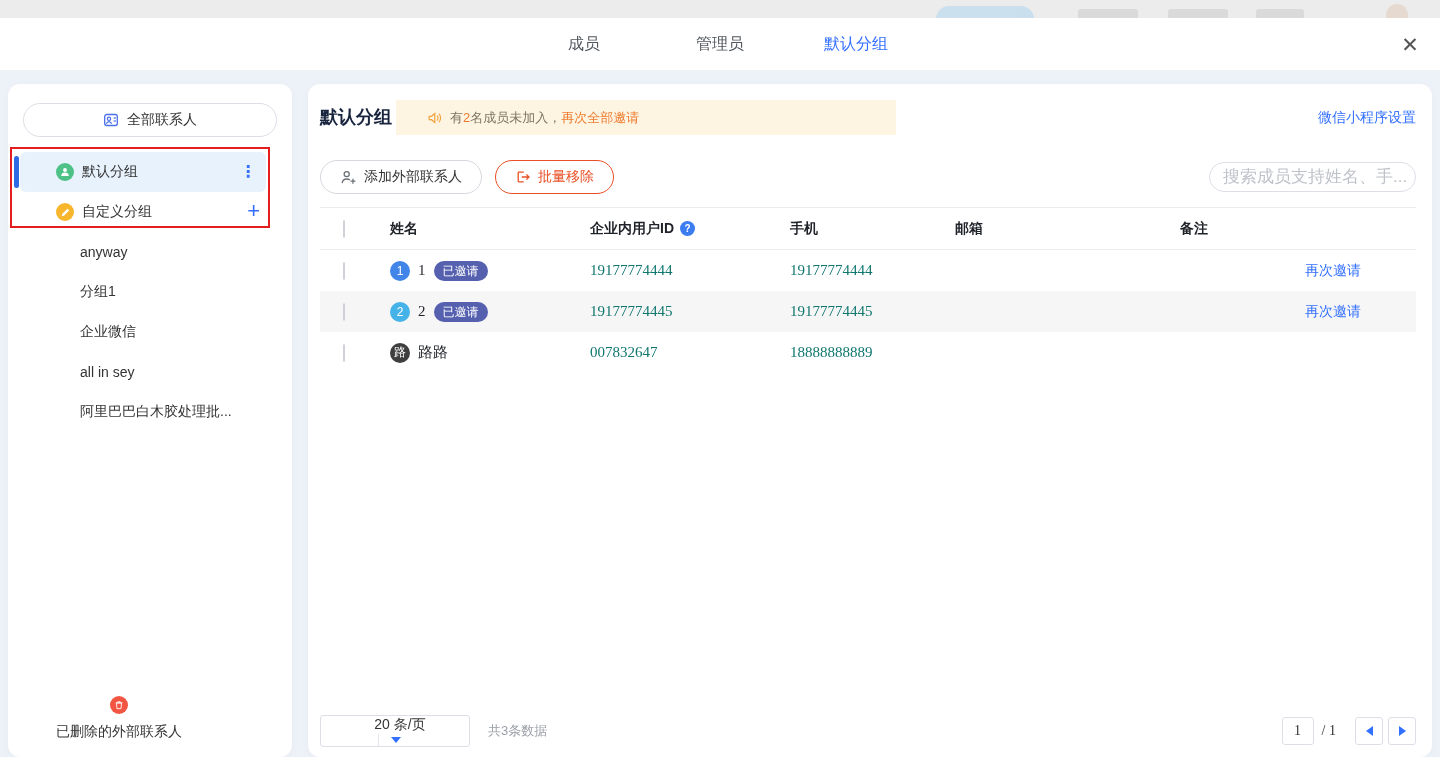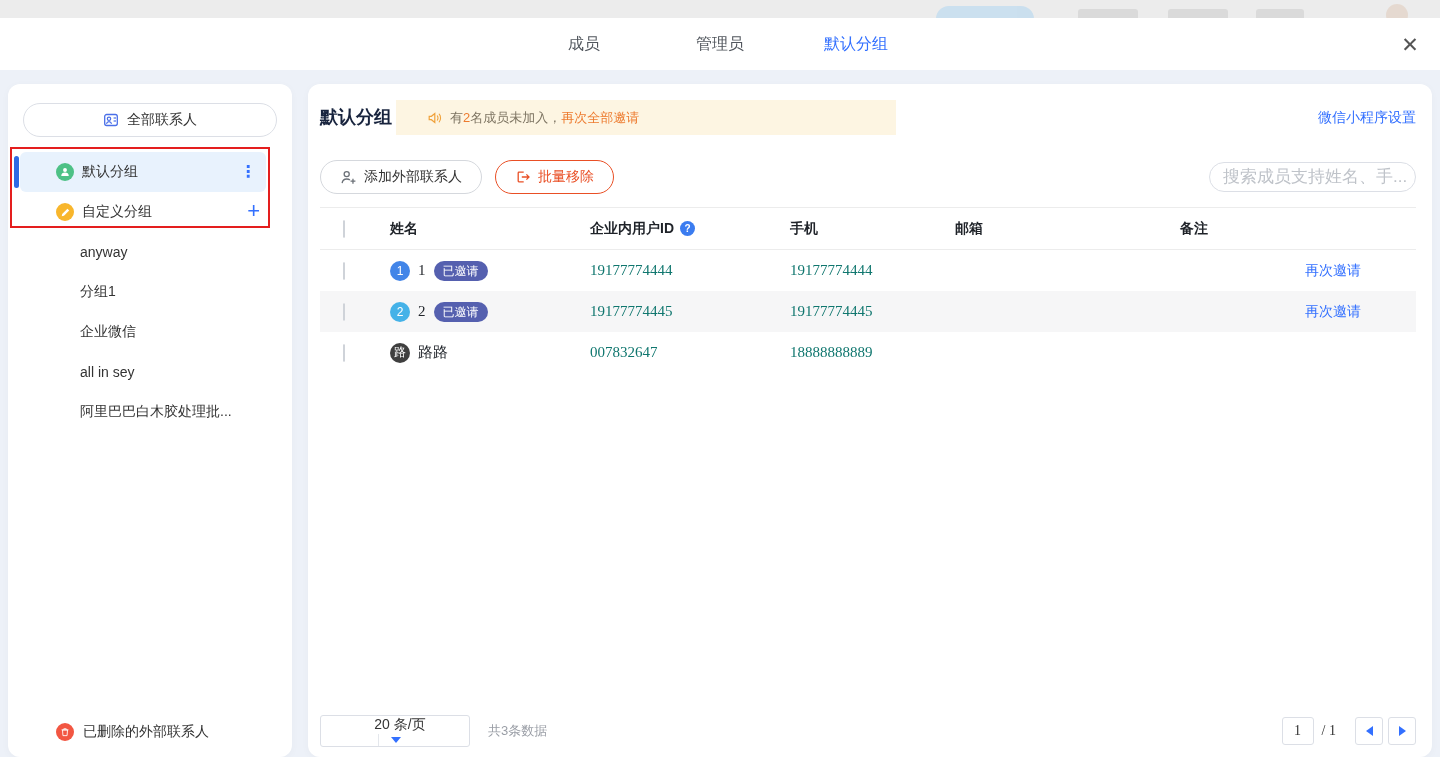--- a/index.html
+++ b/index.html
@@ -29,21 +29,21 @@
   .all-btn { position:absolute; left:15px; top:19px; width:254px; height:34px; border:1px solid #dcdfe6; border-radius:17px; background:#fff; display:flex; align-items:center; justify-content:center; gap:8px; font-size:14px; color:#333; cursor:pointer; }
   .s-list { position:absolute; left:0; top:68px; width:100%; }
   .s-item { position:relative; margin:0 26px 0 12px; height:40px; border-radius:6px; display:flex; align-items:center; font-size:14px; color:#333; cursor:pointer; }
   .s-item .gicon { margin-left:36px; margin-right:8px; width:18px; height:18px; border-radius:50%; display:flex; align-items:center; justify-content:center; flex:none; }
   .s-item.selected { background:#e8f2fd; }
   .s-item.selected::before { content:""; position:absolute; left:-6px; top:4px; width:5px; height:32px; border-radius:3px; background:#2e6be5; }
   .s-item .plain-label { margin-left:60px; }
   .dots { position:absolute; right:10px; top:0; height:40px; line-height:40px; color:#3370ff; font-size:16px; font-weight:bold; letter-spacing:0; cursor:pointer; }
   .plus { position:absolute; right:6px; top:0; height:40px; line-height:38px; color:#3370ff; font-size:22px; font-weight:300; cursor:pointer; }
   .annotation-box { position:absolute; left:2px; top:63px; width:260px; height:81px; border:2px solid #e41e1e; z-index:5; pointer-events:none; }
-  .s-deleted { position:absolute; left:48px; bottom:16px; display:flex; align-items:center; gap:9px; font-size:14px; color:#333; cursor:pointer; }
+  .s-deleted { position:absolute; left:48px; bottom:16px; display:flex; align-items:center; gap:9px; font-size:14px; color:#333; cursor:pointer;flex-direction:column; }
   .trash-circle { width:18px; height:18px; border-radius:50%; background:#f25642; display:flex; align-items:center; justify-content:center; flex:none; }
 
   
   .main { position:absolute; left:308px; top:14px; width:1124px; height:673px; background:#fff; border-radius:12px; box-shadow:0 2px 8px rgba(0,0,0,.03); }
   .m-title { position:absolute; left:12px; top:21px; font-size:18px; font-weight:bold; color:#17233d; }
   .m-alert { position:absolute; left:88px; top:16px; width:500px; height:35px; background:#fdf5e2; display:flex; align-items:center; gap:7px; padding-left:31px; font-size:13px; color:#7d7462; }
   .m-alert .count { color:#ed7b2f; }
   .m-alert .alert-link { color:#ed7b2f; cursor:pointer; text-decoration:none; }
   .m-settings { position:absolute; right:16px; top:25px; font-size:14px; color:#3370ff; cursor:pointer; text-decoration:none; }
 

